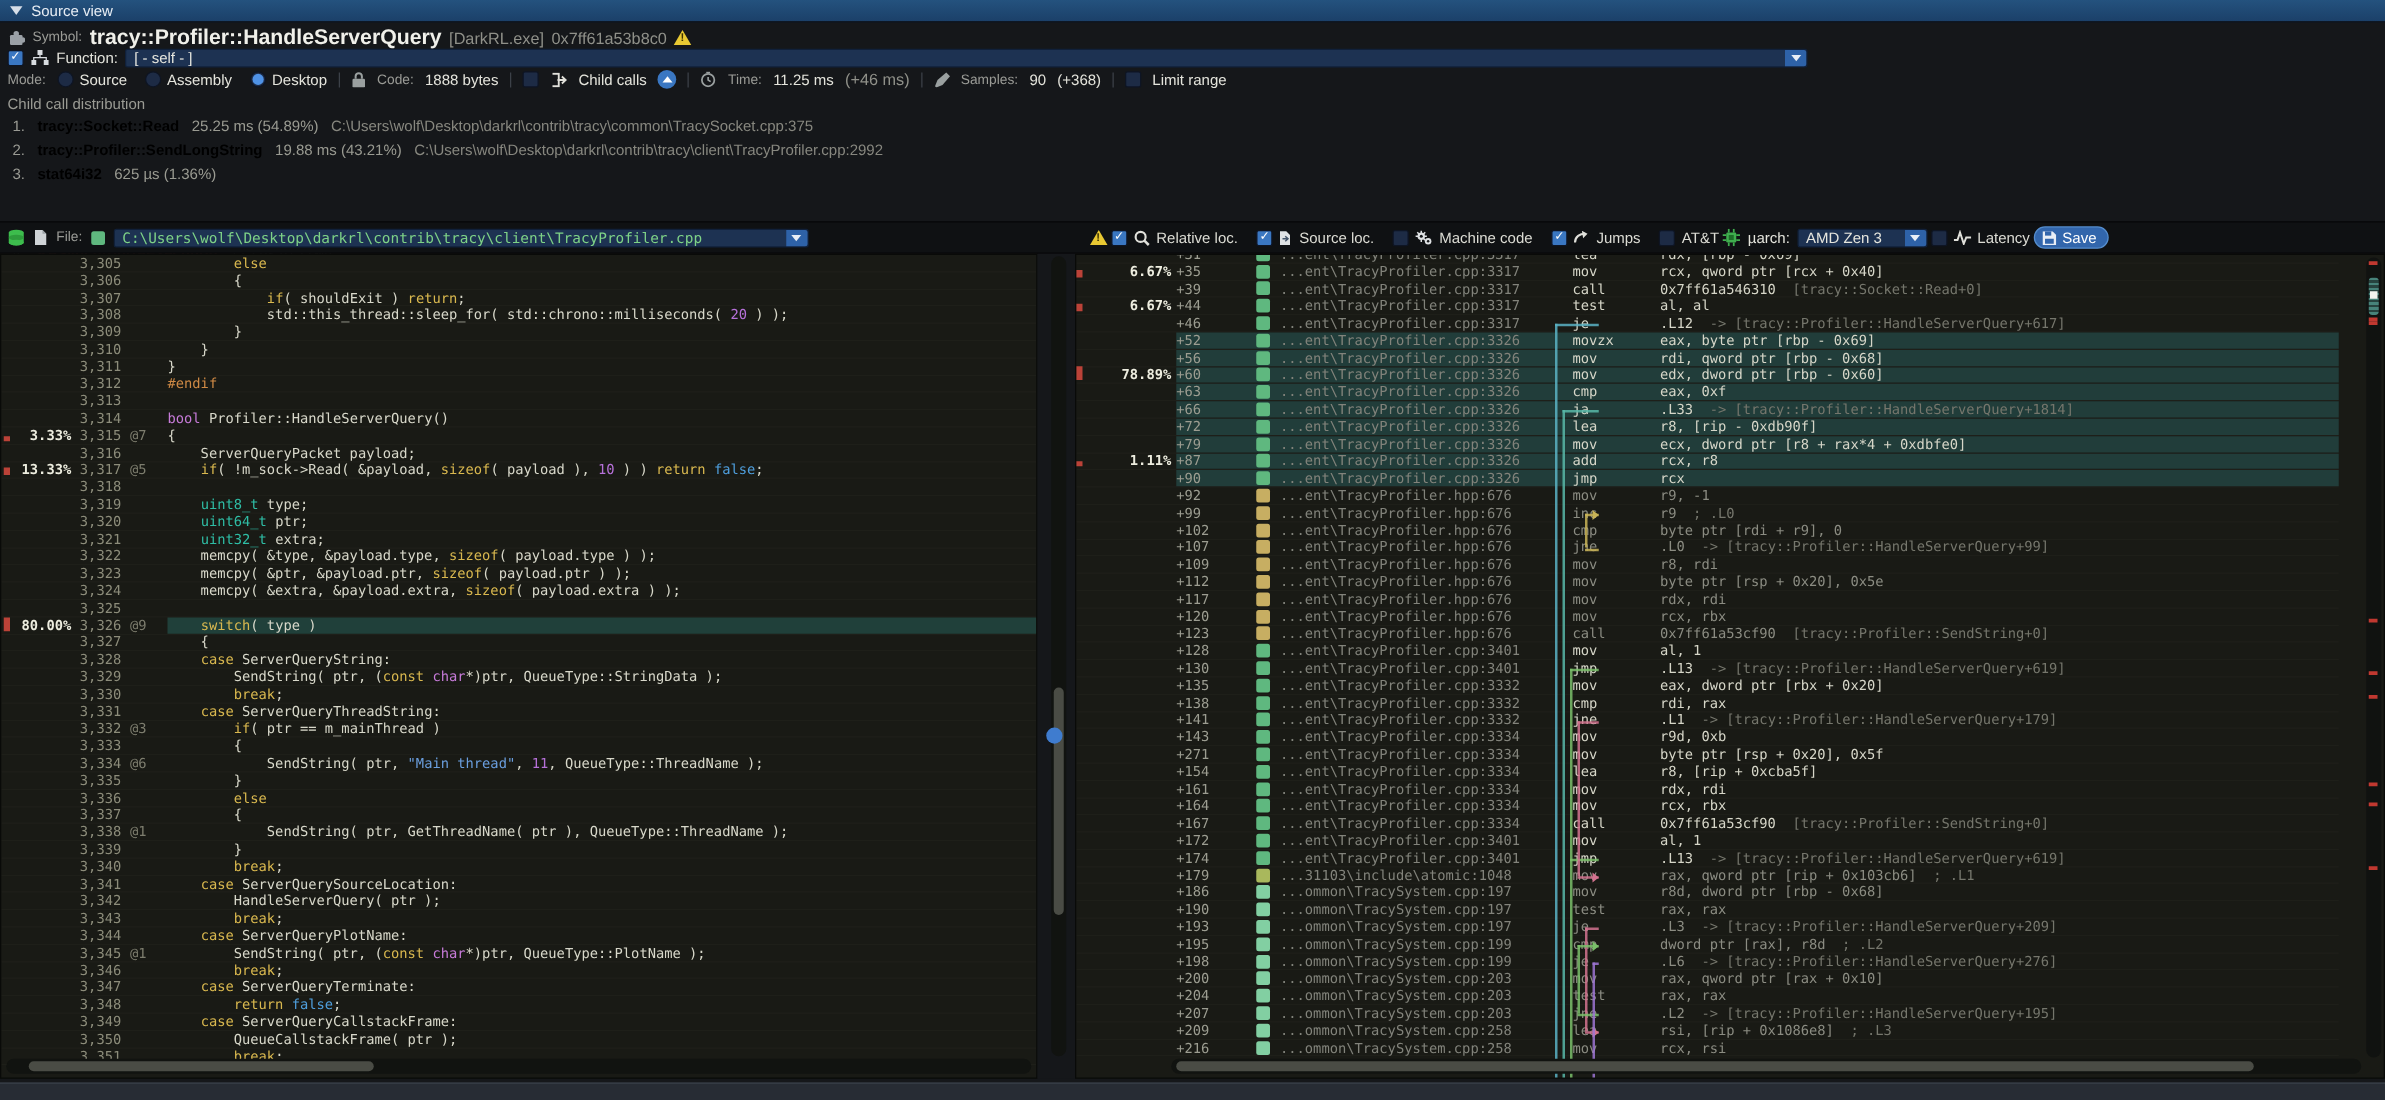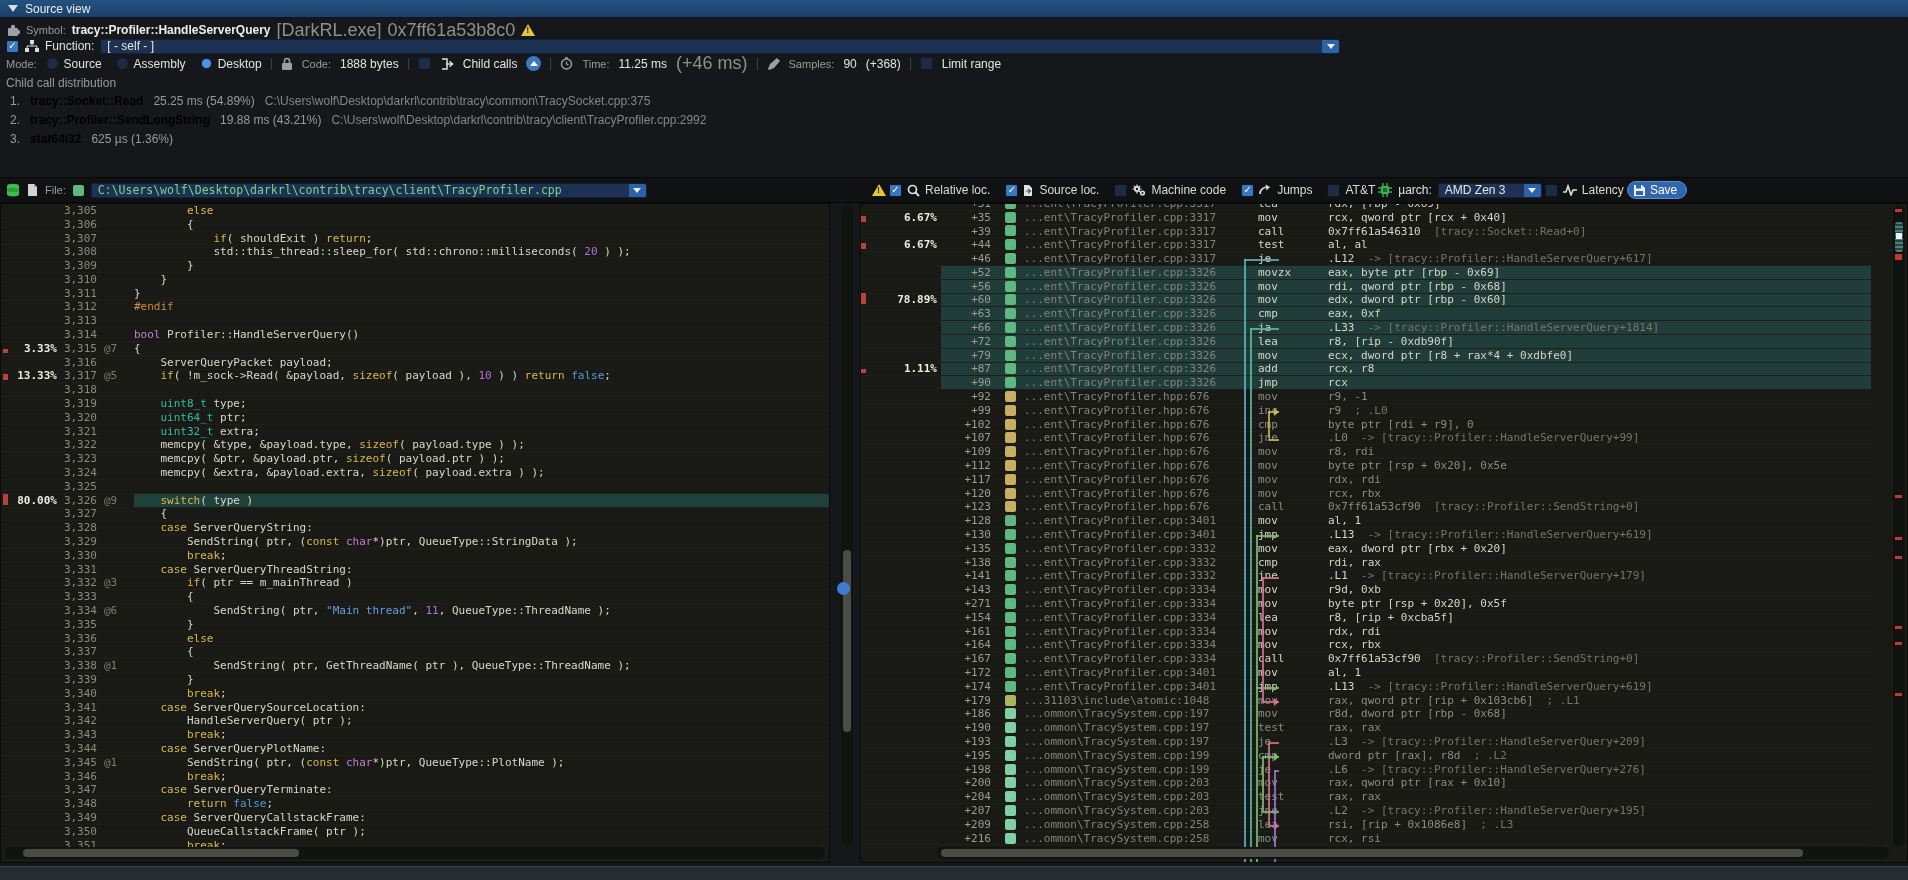--- a/index.html
+++ b/index.html
@@ -15,22 +15,22 @@
     border-top:7px solid #d6dee8; }
   #titlebar .t { color:#e7edf4; font-size:12px; }
 
   
   .inforow { position:absolute; left:0; width:100%; display:flex; align-items:center; padding:0 6px; }
   #symbolrow { top:22px; height:16px; gap:6px; }
   #funcrow   { top:38px; height:16px; gap:6px; }
   #moderow   { top:55px; height:17px; gap:9px; }
   .glabel { color:#9a9b96; font-size:11px; }
   .wlabel { color:#e4e4dc; font-size:12px; }
-  .dimtext { color:#8f9089; font-size:18px; }
-  .boldname { color:#f0f0ea; font-size:12px; font-weight:bold; }
+  .dimtext { color:#8f9089; font-size:13px; }
+  .boldname { color:#f0f0ea; font-size:17px; font-weight:bold; }
 
   .warn { width:0; height:0; border-left:7px solid transparent; border-right:7px solid transparent;
     border-bottom:12px solid #e8c832; position:relative; display:inline-block; }
   .warn:after { content:"!"; position:absolute; left:-2px; top:1px; color:#3a3000; font-size:9px; font-weight:bold; }
 
   .cb { width:13px; height:13px; border-radius:2px; background:#1d2b45; border:1px solid #0e1524;
     display:inline-flex; align-items:center; justify-content:center; flex:none; }
   .cb.on { background:#3a77c2; }
   .cb.on:after { content:"✓"; color:#fff; font-size:10px; line-height:10px; }
   .radio { width:13px; height:13px; border-radius:50%; background:#1d2b45; border:1px solid #0e1524;
@@ -98,21 +98,21 @@
 
   
   #asm-rows { position:absolute; left:0; top:-7px; width:1010px; }
   .arow { display:flex; align-items:center; height:13.8px; font-family:"DejaVu Sans Mono",monospace;
     font-size:11px; white-space:pre; border-bottom:1px solid rgba(130,130,115,0.055); }
   .apct { width:80px; position:relative; text-align:right; color:#ededdf; font-weight:bold; flex:none;
     padding-right:4px; align-self:stretch; display:flex; align-items:center; justify-content:flex-end; }
   .apct i { position:absolute; left:0; bottom:2px; width:5px; background:#bb4238; }
   .arest { flex:1 1 auto; display:flex; align-items:center; align-self:stretch; }
   .arow.hl .arest { background:#213d3a; }
-  .aoff { width:50px; text-align:right; color:#9c9d91; flex:none; }
+  .aoff { width:50px; color:#9c9d91; flex:none; }
   .ficon { width:11px; height:11px; border-radius:2px; flex:none; margin-left:14px; }
   .afile { width:194px; color:#82837b; flex:none; margin-left:8px; overflow:hidden; }
   .agut { width:40px; flex:none; }
   .amn { width:70px; flex:none; }
   .aops { flex:1 1 auto; }
   .bright { color:#d6d6c8; } .dimm { color:#8b8c82; }
   .acmt { color:#75766c; }
 
   #jumpoverlay { position:absolute; left:380px; top:0; width:40px; height:660px; pointer-events:none; }
   #jumpoverlay div { position:absolute; }
@@ -160,21 +160,21 @@
     <span class="cb on"></span>
     <span class="icon">
       <svg width="14" height="13">
           <rect x="5" y="0" width="4" height="4" fill="#d8dce0"></rect>
           <rect x="0" y="8" width="4" height="4" fill="#d8dce0"></rect>
           <rect x="10" y="8" width="4" height="4" fill="#d8dce0"></rect>
           <path d="M7 4v2M2 8V6h10v2" stroke="#d8dce0" fill="none"></path>
         </svg>
     </span>
     <span class="wlabel">Function:</span>
-    <div class="combo" style="width:1240px;">
+    <div class="combo" style="width:1346px;">
       <span class="val">[ - self - ]</span>
       <span class="arr"></span>
     </div>
   </div>
 
   <div class="inforow" id="moderow">
     <span class="glabel">Mode:</span>
     <span id="mode-opts" style="display:flex;gap:14px;align-items:center;">
         <span class="toggle">
           <span class="radio"></span>

